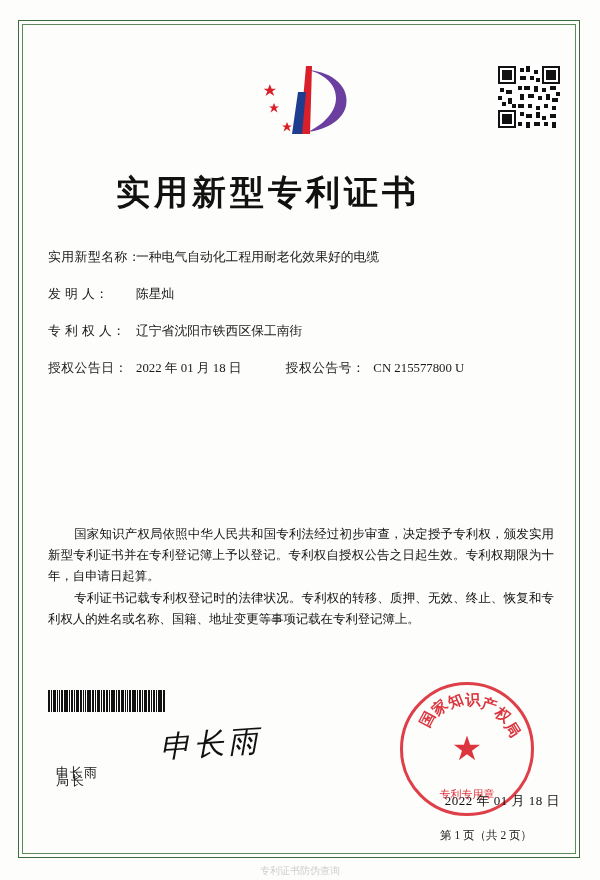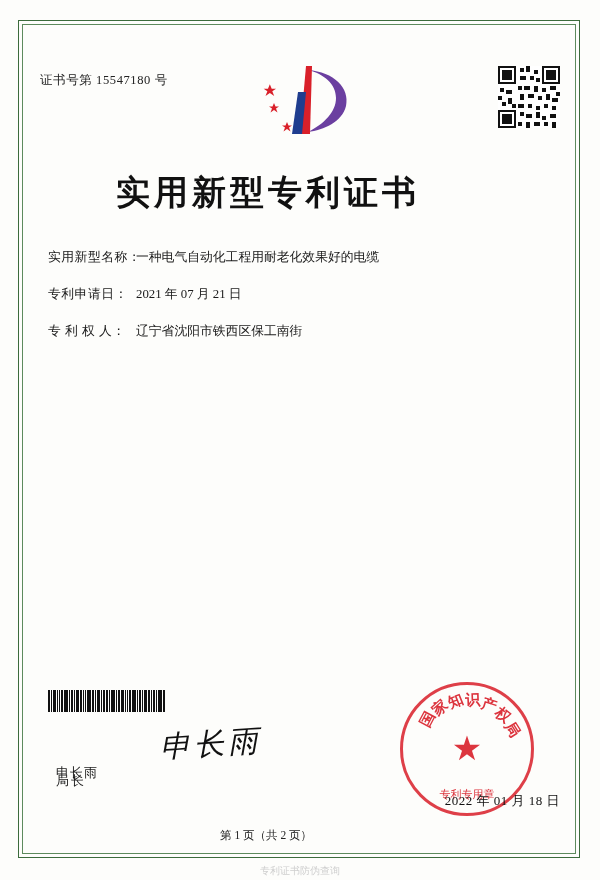--- a/index.html
+++ b/index.html
@@ -228,21 +228,21 @@
     font-size: 13px;
     color: #111;
     letter-spacing: 0.5px;
   }
 
   .page-no {
     position: absolute;
     left: 0;
     top: 828px;
     width: 532px;
-    text-align: center;
+    text-align: right;
     font-size: 11.5px;
     color: #222;
   }
   .footer-faint {
     position: absolute;
     left: 0;
     top: 864px;
     width: 600px;
     text-align: center;
     font-size: 10px;
@@ -250,21 +250,20 @@
   }
 </style>
 </head>
 <body>
 
 <div class="page">
 
   <div class="border-outer"></div>
   <div class="border-inner"></div>
 
-  <div class="cert-no">证书号第 15547180 号</div>
 
   <div class="logo">
     <svg width="110" height="80" viewBox="0 0 110 80">
       <path d="M58 8 C84 10, 100 26, 96 44 C92 60, 74 68, 58 70 C74 62, 86 50, 86 36 C86 22, 74 12, 58 8 Z" fill="#6b3fa0"></path>
       <path d="M56 4 L62 4 L60 72 L50 72 Z" fill="#d9202a"></path>
       <path d="M48 30 L56 30 L52 72 L42 72 Z" fill="#1f3d8f"></path>
       <polygon points="20,22 23,29 30,29 24,33 27,41 20,36 13,41 16,33 10,29 17,29" fill="#d9202a" transform="scale(0.62) translate(12,14)"></polygon>
       <polygon points="20,22 23,29 30,29 24,33 27,41 20,36 13,41 16,33 10,29 17,29" fill="#d9202a" transform="scale(0.5) translate(28,60)"></polygon>
       <polygon points="20,22 23,29 30,29 24,33 27,41 20,36 13,41 16,33 10,29 17,29" fill="#d9202a" transform="scale(0.5) translate(54,98)"></polygon>
     </svg>
@@ -325,27 +324,36 @@
     </svg>
   </div>
 
   <div class="title">实用新型专利证书</div>
 
   <div class="fields">
     <div class="field">
       <span class="flabel">实用新型名称：</span><span class="fvalue">一种电气自动化工程用耐老化效果好的电缆</span>
     </div>
     <div class="field">
-      <span class="flabel">专利申请日：</span><span class="fvalue">2021 年 07 月 21 日</span>
+      <span class="flabel">发 明 人：</span><span class="fvalue">陈星灿</span>
     </div>
     <div class="field">
       <span class="flabel">专 利 权 人：</span><span class="fvalue">辽宁省沈阳市铁西区保工南街</span>
     </div>
-  </div>
-
+    <div class="field inline-two">
+      <span class="flabel">授权公告日：</span><span class="fvalue">2022 年 01 月 18 日</span><span class="second-label">授权公告号：</span><span class="second-value">CN 215577800 U</span>
+    </div>
+  </div>
+
+  <div class="para para1">
+    <span class="indent"></span><span>国家知识产权局依照中华人民共和国专利法经过初步审查，决定授予专利权，颁发实用新型专利证书并在专利登记簿上予以登记。专利权自授权公告之日起生效。专利权期限为十年，自申请日起算。</span>
+  </div>
+  <div class="para para2">
+    <span class="indent"></span><span>专利证书记载专利权登记时的法律状况。专利权的转移、质押、无效、终止、恢复和专利权人的姓名或名称、国籍、地址变更等事项记载在专利登记簿上。</span>
+  </div>
 
   <div class="barcode">
     <i style="width:2px"></i><i style="width:1px"></i><i style="width:3px"></i><i style="width:1px"></i><i style="width:1px"></i><i style="width:2px"></i><i style="width:4px"></i><i style="width:1px"></i><i style="width:2px"></i><i style="width:1px"></i><i style="width:3px"></i><i style="width:2px"></i><i style="width:1px"></i><i style="width:1px"></i><i style="width:4px"></i><i style="width:2px"></i><i style="width:1px"></i><i style="width:3px"></i><i style="width:1px"></i><i style="width:2px"></i><i style="width:2px"></i><i style="width:1px"></i><i style="width:4px"></i><i style="width:1px"></i><i style="width:2px"></i><i style="width:3px"></i><i style="width:1px"></i><i style="width:1px"></i><i style="width:2px"></i><i style="width:4px"></i><i style="width:1px"></i><i style="width:2px"></i><i style="width:1px"></i><i style="width:3px"></i><i style="width:2px"></i><i style="width:1px"></i><i style="width:2px"></i><i style="width:1px"></i><i style="width:4px"></i><i style="width:2px"></i>
   </div>
 
   <div class="seal">
     <div class="seal-ring"></div>
     <div class="seal-text">
       <span style="transform:rotate(-62deg) translate(0,-58px)">国</span>
       <span style="transform:rotate(-42deg) translate(0,-58px)">家</span>

